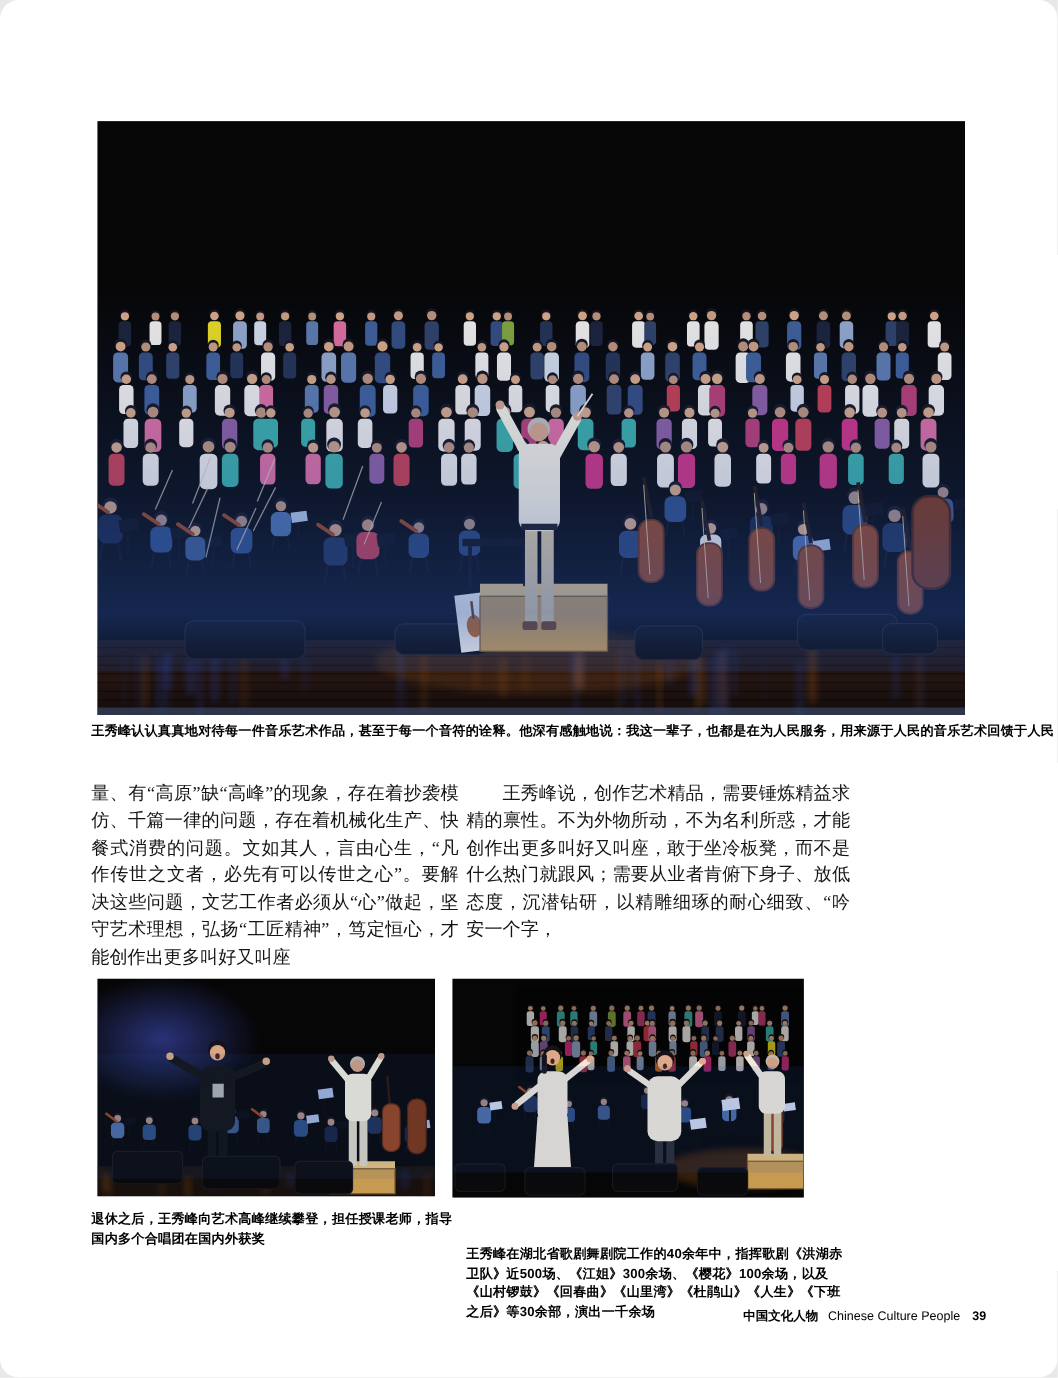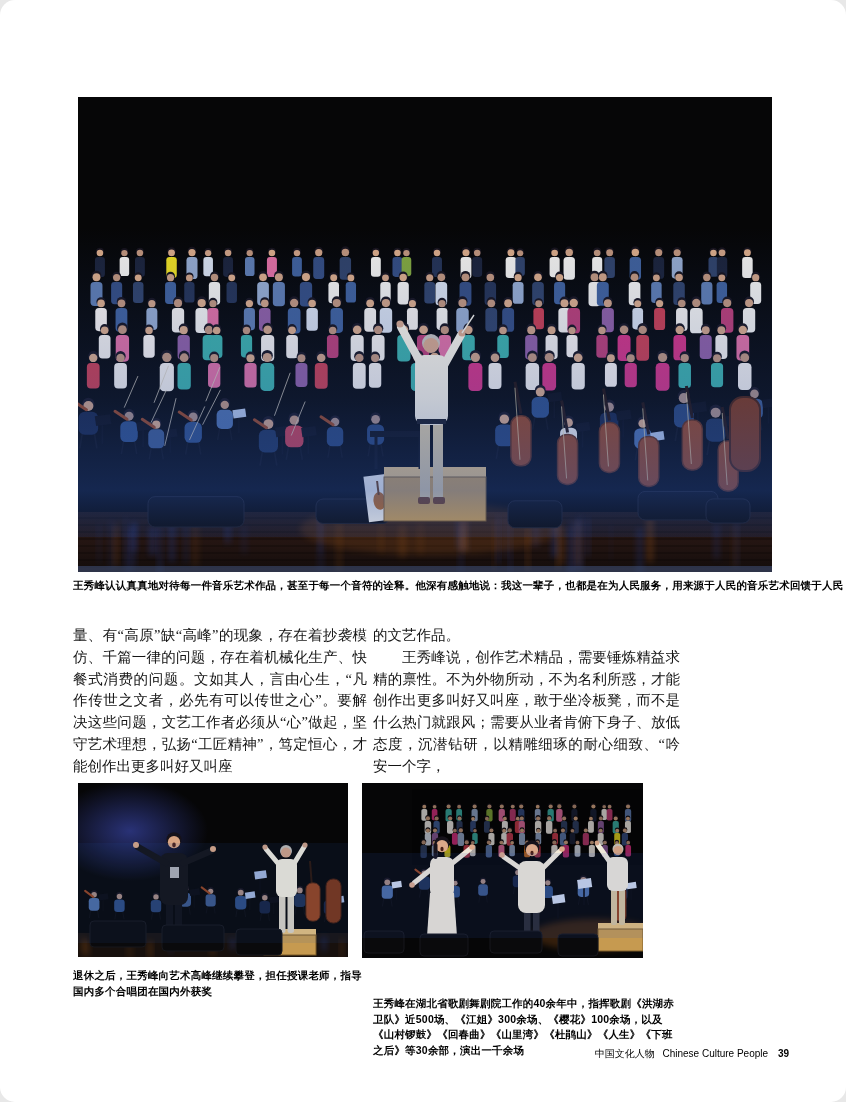--- a/index.html
+++ b/index.html
@@ -16,21 +16,21 @@
   .caption-left{left:73px;top:968px;width:292px;}
   .caption-right{left:373px;top:968px;width:302px;margin-top:28px;}
   .col{position:absolute;top:625px;font-family:"Liberation Serif",serif;font-size:14.5px;
        line-height:21.8px;text-align:justify;color:#141414;}
   .col p{margin:0;}
   .col-left{left:73px;width:294px;}
   .col-right{left:373px;width:307px;}
   .indent{text-indent:2em;}
   .footer{position:absolute;top:1047px;right:57px;font-size:10px;line-height:14px;color:#000;
           white-space:nowrap;}
-  .footer .cn{font-weight:normal;}
+  .footer .cn{font-weight:bold;}
   .footer .en{font-weight:normal;margin-left:5px;}
   .footer .num{font-weight:bold;margin-left:7px;}
 </style>
 </head>
 <body>
 
 <div class="page">
 
   <figure class="main-photo">
     <svg id="svg-main" viewBox="0 0 694 475" preserveAspectRatio="none">
@@ -703,21 +703,20 @@
         <rect x="0" y="130" width="694" height="310" fill="url(#mwash)"></rect>
         <rect x="0" y="469" width="694" height="6" fill="#46557e" opacity="0.55"></rect>
       </svg>
   </figure>
   <p class="caption main-caption">王秀峰认认真真地对待每一件音乐艺术作品，甚至于每一个音符的诠释。他深有感触地说：我这一辈子，也都是在为人民服务，用来源于人民的音乐艺术回馈于人民</p>
 
   <div class="col col-left">
     <p>量、有“高原”缺“高峰”的现象，存在着抄袭模仿、千篇一律的问题，存在着机械化生产、快餐式消费的问题。文如其人，言由心生，“凡作传世之文者，必先有可以传世之心”。要解决这些问题，文艺工作者必须从“心”做起，坚守艺术理想，弘扬“工匠精神”，笃定恒心，才能创作出更多叫好又叫座</p>
   </div>
   <div class="col col-right">
-    <p>的文艺作品。</p>
     <p class="indent">王秀峰说，创作艺术精品，需要锤炼精益求精的禀性。不为外物所动，不为名利所惑，才能创作出更多叫好又叫座，敢于坐冷板凳，而不是什么热门就跟风；需要从业者肯俯下身子、放低态度，沉潜钻研，以精雕细琢的耐心细致、“吟安一个字，</p>
   </div>
 
   <figure class="photo-left">
     <svg id="svg-left" viewBox="0 0 270 174" preserveAspectRatio="none">
         <rect x="0" y="0" width="270" height="174" fill="#060607"></rect>
         <ellipse cx="52" cy="48" rx="78" ry="50" fill="url(#lglow)"></ellipse>
         <rect x="0" y="150" width="270" height="24" fill="#17100d"></rect>
         <rect x="70.32576934900135" y="158.43858212418854" width="3.6226146048866212" height="16.902434257790446" fill="#c06a1f" opacity="0.31" filter="url(#soft)"></rect>
         <rect x="3.064728523604572" y="152.84349202737212" width="3.1897355099208653" height="16.709415460936725" fill="#c06a1f" opacity="0.16" filter="url(#soft)"></rect>

